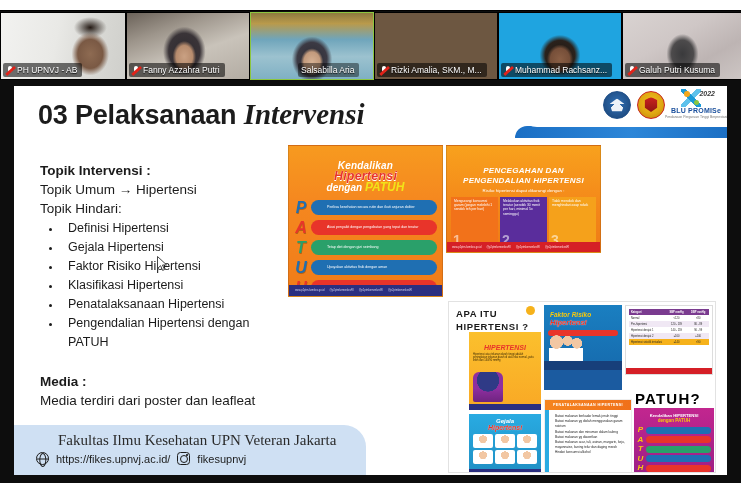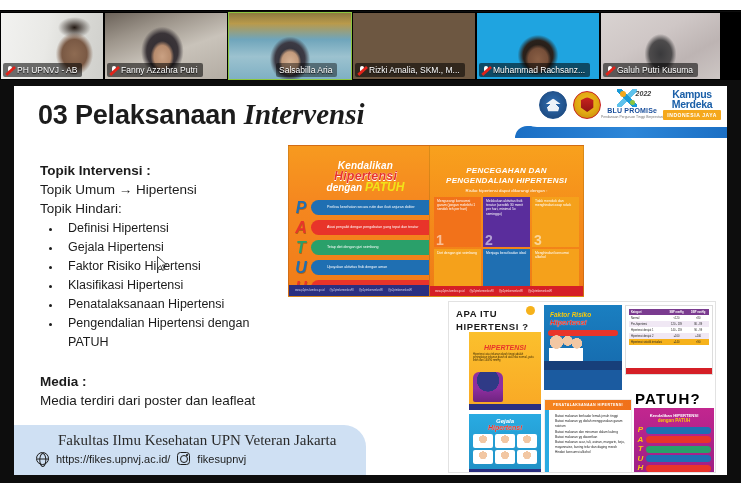--- a/index.html
+++ b/index.html
@@ -350,22 +350,22 @@
     position: absolute; left: 0; bottom: 0; width: 100%; height: 11px;
     background: #2b2f80;
     display: flex; align-items: center; gap: 5px; padding-left: 6px;
   }
   .pp-bottombar span {
     font-size: 2.6px; color: #cfd3ef; white-space: nowrap;
   }
 
   
   .poster-prev {
-    left: 415px; top: 59px;
-    width: 155px; height: 152px;
+    left: 432px; top: 59px;
+    width: 155px; height: 108px;
     background: linear-gradient(180deg,#f8a11d 0%, #f4881a 55%, #ee7b16 100%);
   }
   .prev-title {
     margin: 20px 8px 0 8px; text-align: center;
     font-size: 8px; font-weight: 700; color: #ffffff;
     line-height: 10px; letter-spacing: .3px; font-style: italic;
   }
   .prev-sub {
     text-align: center; font-size: 4.4px; color: #fff; margin-top: 2px;
   }
@@ -524,21 +524,21 @@
 </style>
 </head>
 <body>
 
 <div id="app">
 
   <div class="top-strip"></div>
 
   <div class="filmstrip">
 
-    <div class="tile" style="width:104px">
+    <div class="tile" style="width:126px">
       <div class="tile-video vid-1"></div>
       <div class="tile-name">
         <span class="mic-muted"></span>
         <span>PH UPNVJ - AB</span>
       </div>
     </div>
 
     <div class="tile" style="width:124px">
       <div class="tile-video vid-2"></div>
       <div class="tile-name">
@@ -586,25 +586,20 @@
     <div class="logo-row">
       <div class="logo-tutwuri"></div>
       <div class="logo-upn"></div>
       <div class="logo-blu">
         <div class="blu-mark">
           <div class="blu-x"></div>
           <div class="blu-2022">2022</div>
         </div>
         <div class="blu-text">BLU PROMISe</div>
         <div class="blu-sub">Pendanaan Perguruan Tinggi Berprestasi</div>
-      </div>
-      <div class="logo-km">
-        <div class="km-1">Kampus</div>
-        <div class="km-2">Merdeka</div>
-        <div class="km-3">INDONESIA JAYA</div>
       </div>
     </div>
 
     <div class="slide-title">
       <span>03</span>
       <span>Pelaksanaan</span>
       <span class="ital">Intervensi</span>
     </div>
 
     <div class="body-col">

